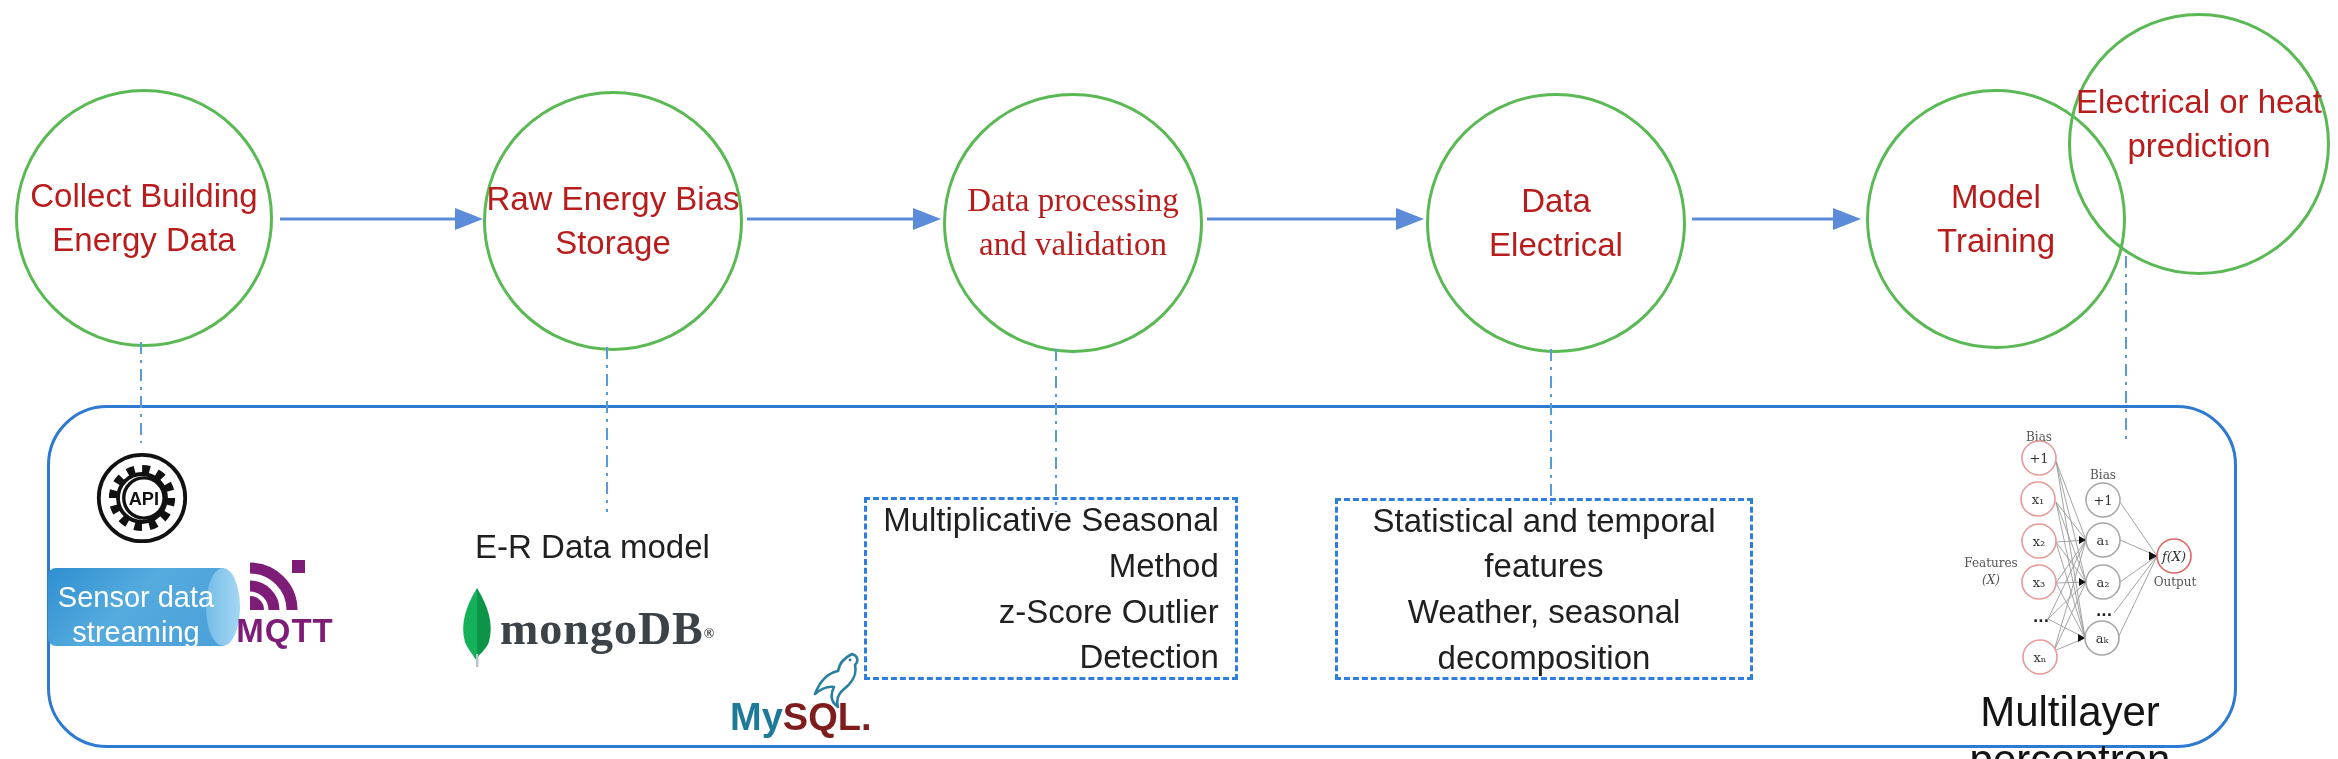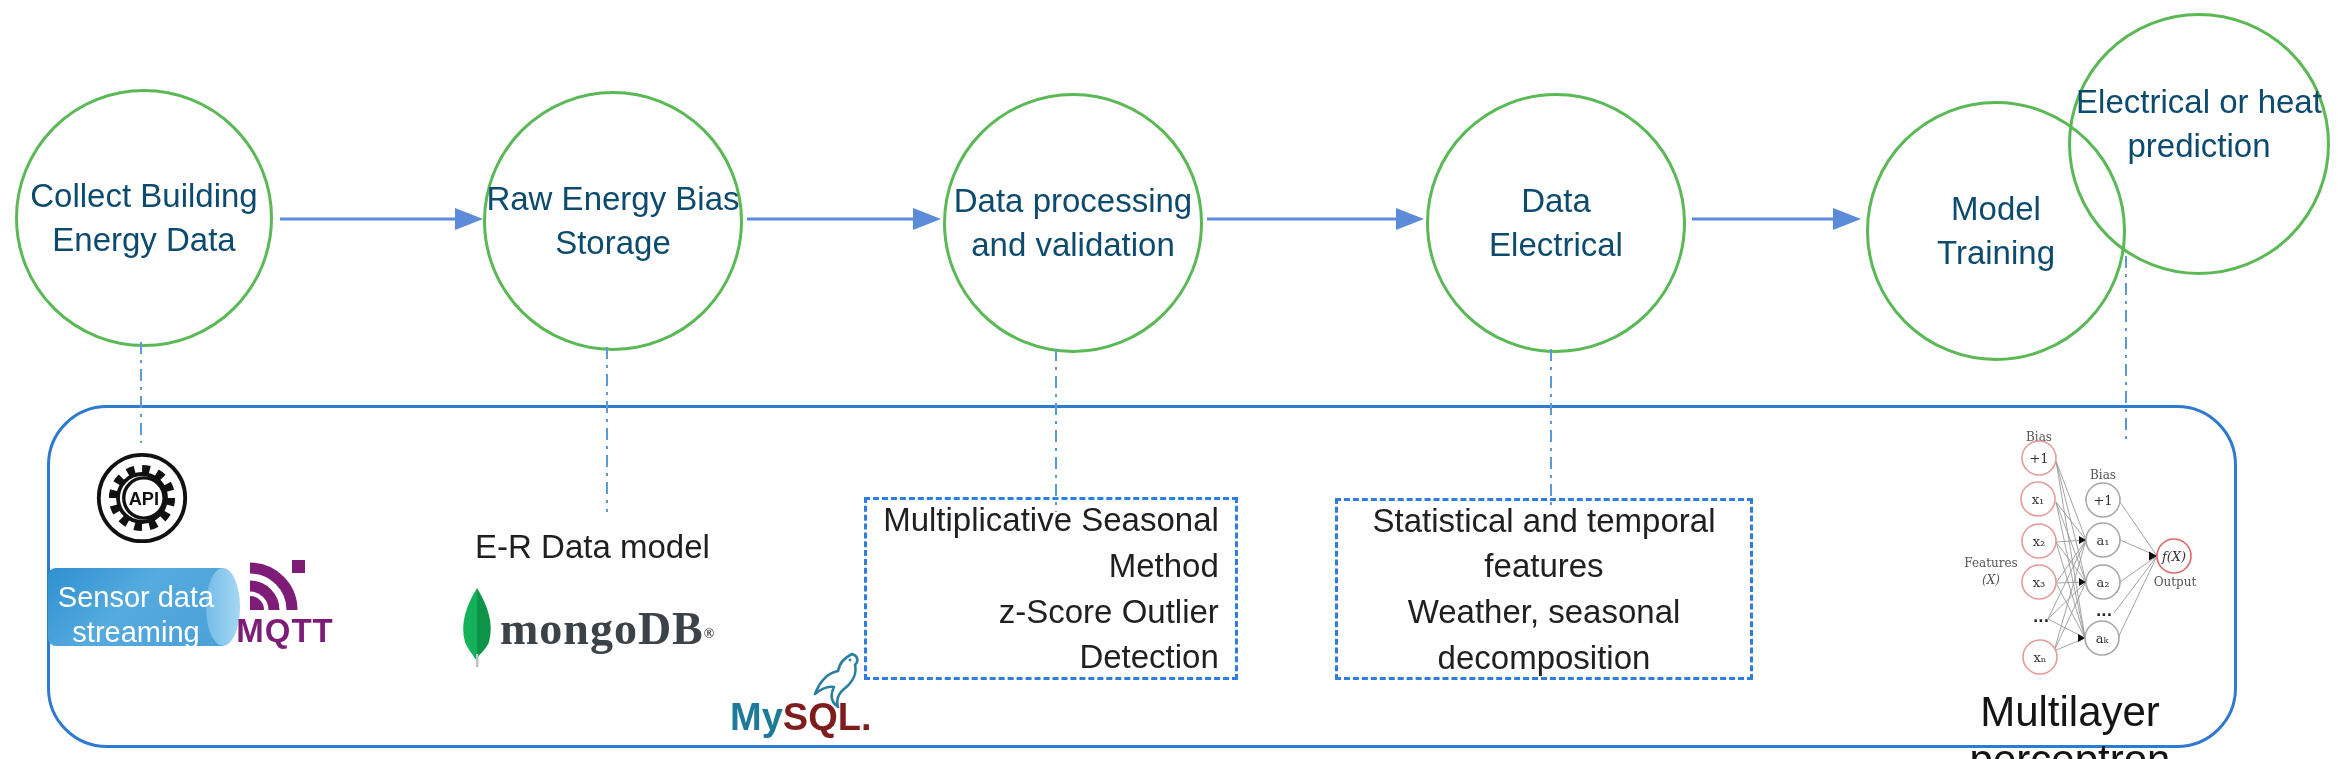--- a/index.html
+++ b/index.html
@@ -12,27 +12,27 @@
   }
   
   .stage{
     position:absolute;
     border:3px solid #5ab955;
     border-radius:50%;
     background:transparent;
     display:flex;align-items:center;justify-content:center;
     text-align:center;
     white-space:pre-line;
-    font-size:33px;line-height:1.32;color:#0c4a6e;
+    font-size:33px;line-height:1.32;color:#b91c1c;
   }
   #stage-1{left:15px;top:89px;width:252px;height:252px;}
   #stage-2{left:483px;top:91px;width:254px;height:254px;}
-  #stage-3{left:943px;top:93px;width:254px;height:254px;}
+  #stage-3{left:943px;top:93px;width:254px;height:254px;font-family:Liberation Serif, serif;}
   #stage-4{left:1426px;top:93px;width:254px;height:254px;}
-  #stage-5{left:1866px;top:101px;width:254px;height:254px;}
+  #stage-5{left:1866px;top:89px;width:254px;height:254px;}
   #stage-6{left:2068px;top:13px;width:256px;height:256px;background:transparent;}
   #stage-6 .stage-label{margin-top:-40px;}
 
   
   #impl-box{
     position:absolute;left:47px;top:405px;width:2190px;height:343px;
     border:3px solid #2e7ad1;border-radius:60px;background:#ffffff;
     box-sizing:border-box;
   }
 

